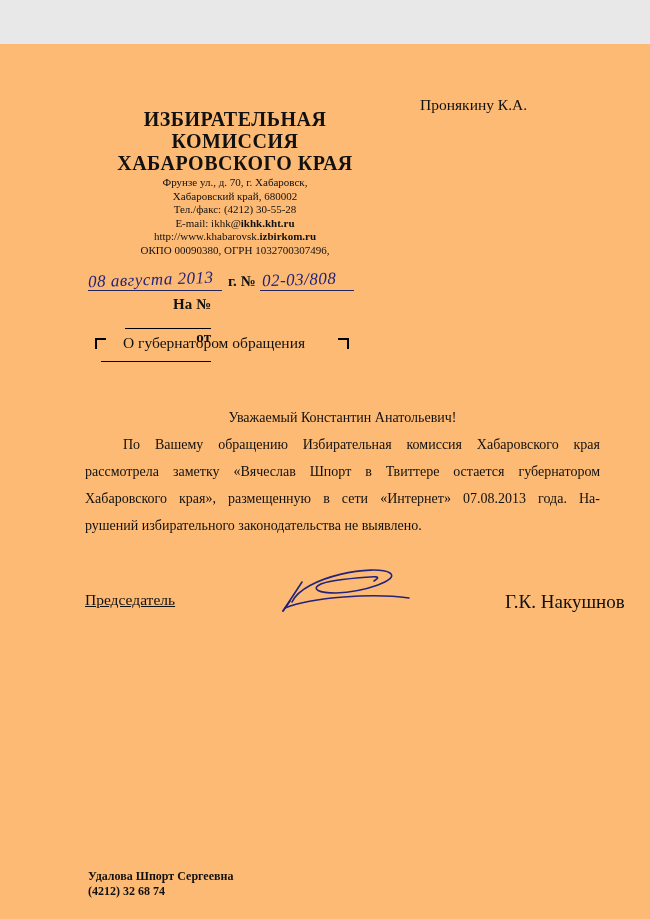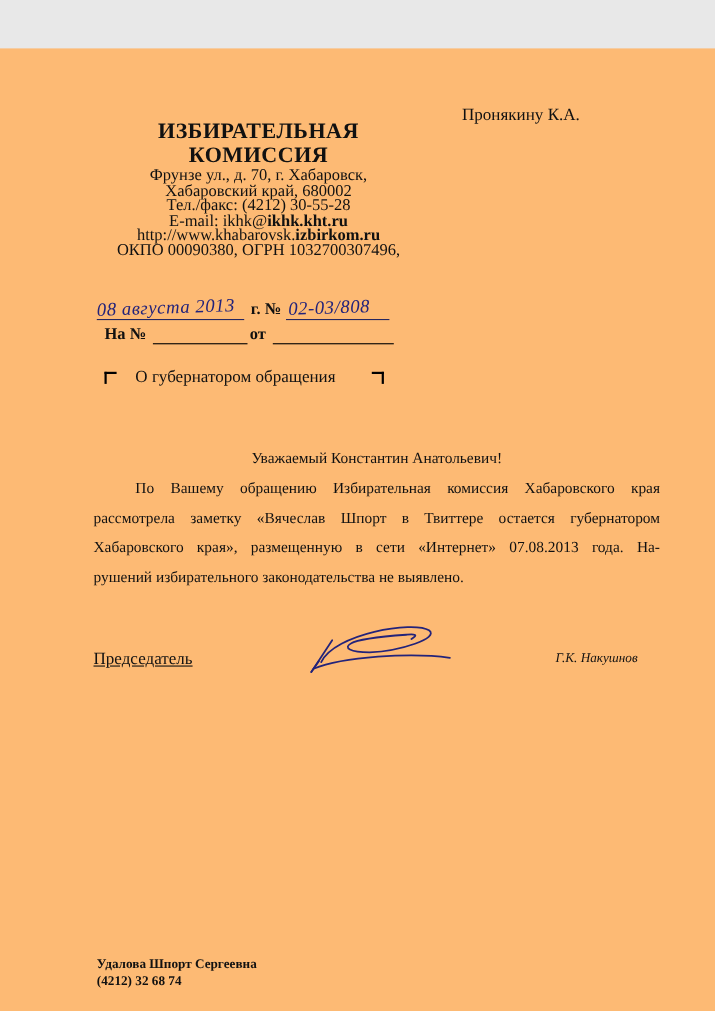--- a/index.html
+++ b/index.html
@@ -18,21 +18,21 @@
     font-size:15.5px;
   }
   
   .letterhead{
     position:absolute;left:70px;top:64px;width:330px;
     text-align:center;
   }
   .lh-title{
     font-weight:bold;font-size:20px;line-height:22px;letter-spacing:0.5px;
   }
-  .lh-details{margin-top:2px;font-size:15px;line-height:13.5px;}
+  .lh-details{margin-top:2px;font-size:11px;line-height:13.5px;}
   .lh-details b{font-weight:bold;}
   
   .ref-row1{
     position:absolute;left:88px;top:226px;
     display:flex;align-items:flex-end;
     font-size:15px;
   }
   .hw{
     display:inline-block;
     font-style:italic;
@@ -41,21 +41,21 @@
     letter-spacing:0.5px;
     transform:rotate(-2deg);
     white-space:nowrap;
   }
   .hw-date-cell{display:inline-block;min-width:132px;border-bottom:1.6px solid #26265e;padding:0 2px 0 0;}
   .hw-num-cell{display:inline-block;min-width:90px;border-bottom:1.6px solid #26265e;padding:0 2px;}
   .ref-printed{font-weight:bold;font-size:15px;padding:0 4px 1px 6px;white-space:nowrap;}
   .ref-row2{
     position:absolute;left:95px;top:252px;
     display:flex;align-items:flex-end;
-    font-size:15px;font-weight:bold;
+    font-size:15px;font-weight:bold;flex-direction:column;
   }
   .blank-line{display:inline-block;border-bottom:1.3px solid #000;height:15px;}
   .blank-1{width:86px;margin-left:6px;}
   .blank-2{width:110px;margin-left:6px;}
   .ot-label{margin-left:2px;}
   
   .corner{position:absolute;width:9px;height:9px;}
   .corner-left{left:95px;top:294px;border-left:2px solid #000;border-top:2px solid #000;}
   .corner-right{left:338px;top:294px;border-right:2px solid #000;border-top:2px solid #000;}
   .subject{
@@ -66,39 +66,40 @@
   .body-block{
     position:absolute;left:85px;top:360px;width:515px;
     font-size:14px;line-height:27px;
   }
   .salutation{text-align:center;}
   .p-line{text-align:justify;text-align-last:justify;}
   .p-line.first{text-indent:38px;}
   .p-line.last{text-align-last:left;}
   
   .sig-position{position:absolute;left:85px;top:547px;font-size:15.5px;text-decoration:underline;}
-  .sig-name{position:absolute;left:505px;top:547px;font-size:12px;font-style:italic;}
+  .sig-name{position:absolute;left:505px;top:547px;font-size:19px;}
   .sig-svg{position:absolute;left:278px;top:518px;}
   
   .footer{
     position:absolute;left:88px;top:825px;
     font-size:12px;line-height:14.5px;font-weight:bold;
   }
 </style>
 </head>
 <body>
 
 <div class="page">
 
   <div class="addressee">Пронякину К.А.</div>
 
   <div class="letterhead">
     <div class="lh-title">
       <div>ИЗБИРАТЕЛЬНАЯ</div>
       <div>КОМИССИЯ</div>
+      <div>ХАБАРОВСКОГО КРАЯ</div>
     </div>
     <div class="lh-details">
       <div>Фрунзе ул., д. 70, г. Хабаровск,</div>
       <div>Хабаровский край, 680002</div>
       <div>Тел./факс: (4212) 30-55-28</div>
       <div><span>E-mail: ikhk@</span><b>ikhk.kht.ru</b></div>
       <div><span>http://www.khabarovsk.</span><b>izbirkom.ru</b></div>
       <div>ОКПО 00090380, ОГРН 1032700307496,</div>
     </div>
   </div>

